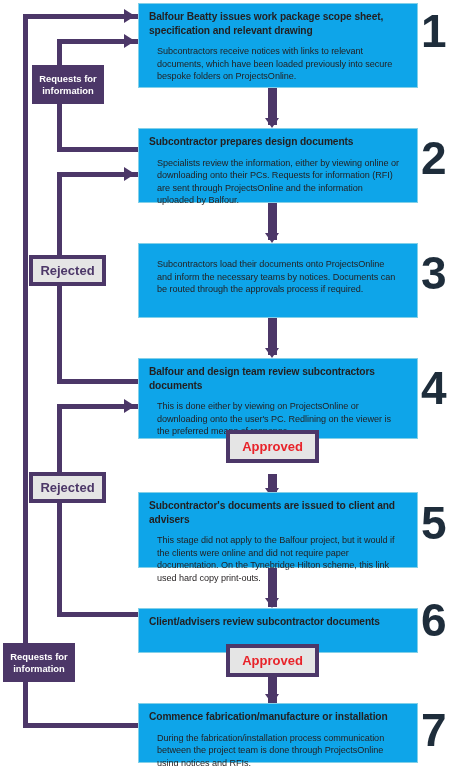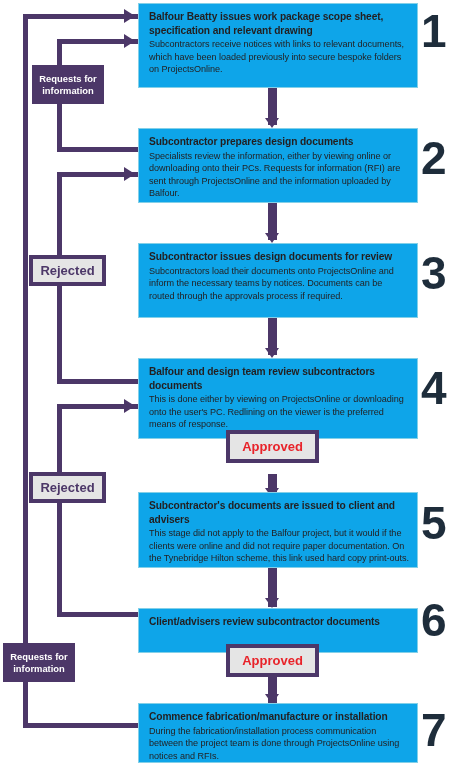--- a/index.html
+++ b/index.html
@@ -32,21 +32,21 @@
     line-height: 13.5px;
     letter-spacing: -0.1px;
     margin: 0 0 1px 0;
   }
   .step-body {
     font-size: 9.1px;
     font-weight: normal;
     color: #231f20;
     line-height: 12.6px;
     letter-spacing: -0.05px;
-    margin: 0;
+    margin: 8px;
   }
   
   .step-number {
     position: absolute;
     font-size: 46px;
     font-weight: bold;
     color: #1e2d3b;
     line-height: 46px;
     letter-spacing: -1px;
     text-align: left;
@@ -156,21 +156,20 @@
   </div>
   <div class="step-number" style="left:421px; top:8px;">1</div>
 
   <div class="step-box" style="left:138px; top:128px; width:280px; height:75px;">
     <p class="step-title">Subcontractor prepares design documents</p>
     <p class="step-body">Specialists review the information, either by viewing online or downloading onto their PCs. Requests for information (RFI) are sent through ProjectsOnline and the information uploaded by Balfour.</p>
   </div>
   <div class="step-number" style="left:421px; top:135px;">2</div>
 
   <div class="step-box" style="left:138px; top:243px; width:280px; height:75px;">
-    <p class="step-title">Subcontractor issues design documents for review</p>
     <p class="step-body">Subcontractors load their documents onto ProjectsOnline and inform the necessary teams by notices. Documents can be routed through the approvals process if required.</p>
   </div>
   <div class="step-number" style="left:421px; top:250px;">3</div>
 
   <div class="step-box" style="left:138px; top:358px; width:280px; height:81px;">
     <p class="step-title">Balfour and design team review subcontractors documents</p>
     <p class="step-body">This is done either by viewing on ProjectsOnline or downloading onto the user's PC. Redlining on the viewer is the preferred means of response.</p>
   </div>
   <div class="step-number" style="left:421px; top:365px;">4</div>
 

